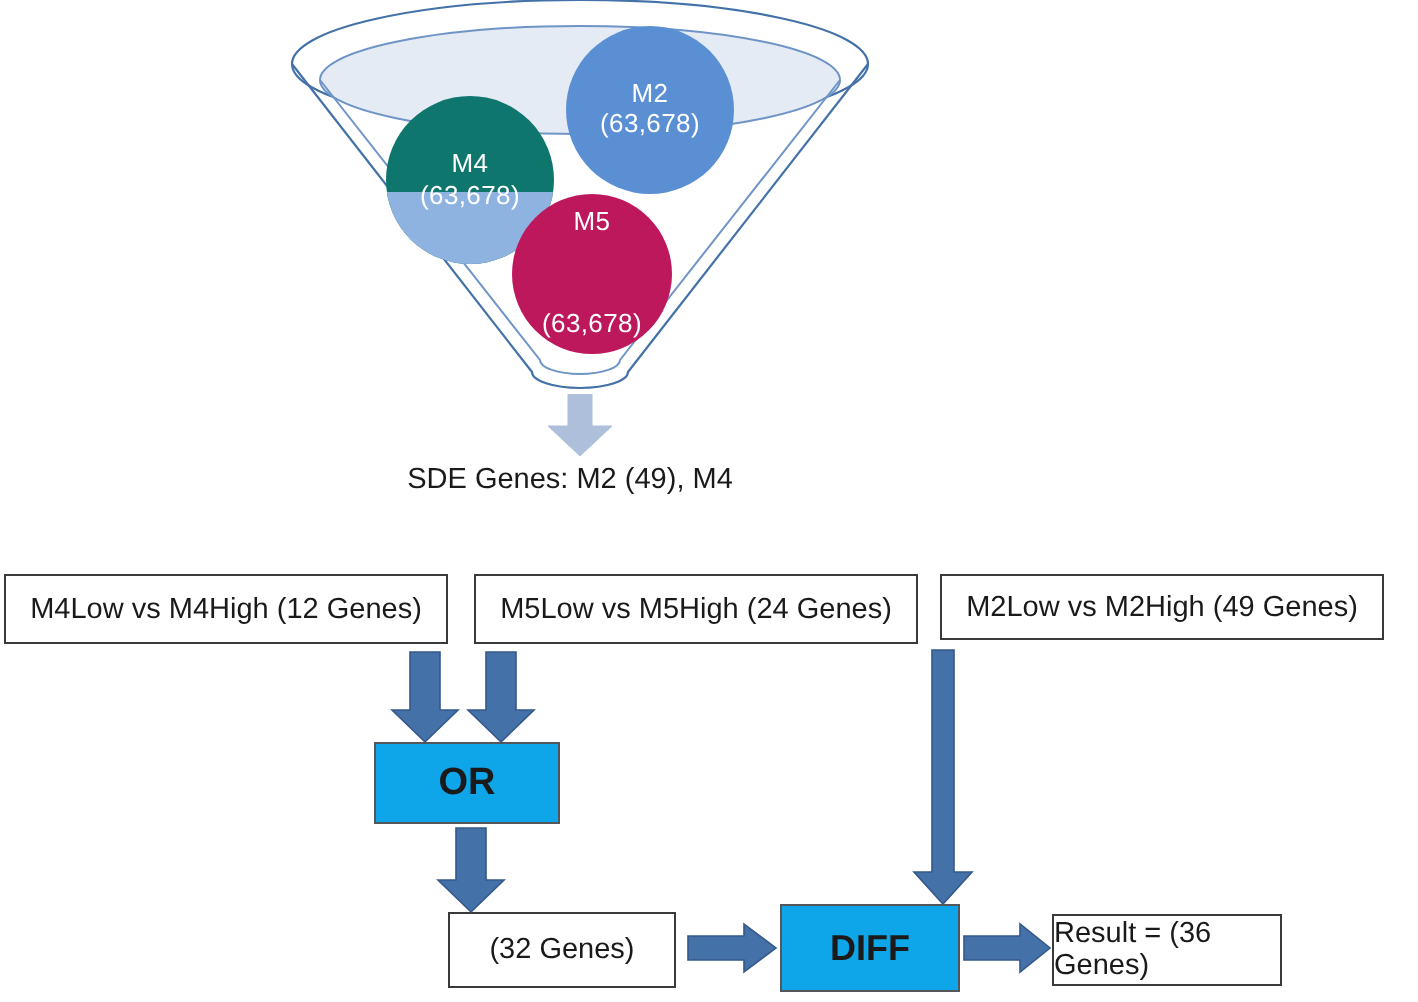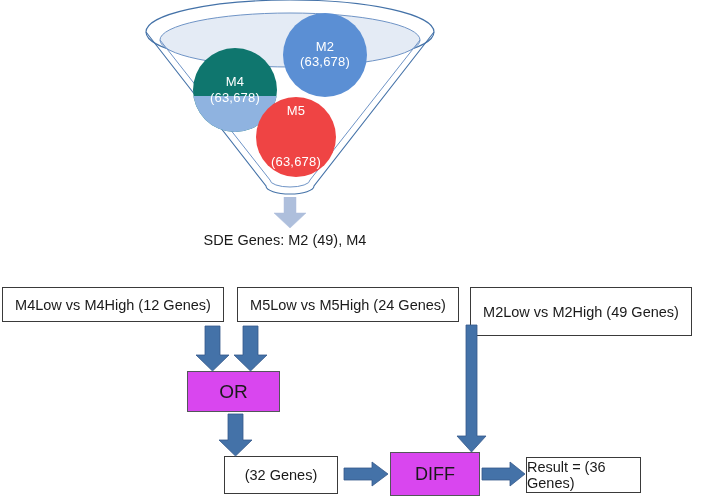--- a/index.html
+++ b/index.html
@@ -63,23 +63,24 @@
     box-sizing: border-box;
     display: flex;
     align-items: center;
     justify-content: center;
     font-size: 14.5px;
     color: #1a1a1a;
     background: #ffffff;
     border: 1.4px solid #3a3a3a;
   }
   .box.proc {
-    background: #d946ef;
+    background: #0ea5e9;
     border: 1.4px solid #53565a;
     font-size: 19px;
+    font-weight: bold;
   }
 
   
   .arrow-layer {
     position: absolute;
     left: 0; top: 0;
     width: 709px;
     height: 501px;
     pointer-events: none;
   }
@@ -113,21 +114,21 @@
         <span>M4</span>
         <span>(63,678)</span>
       </div>
     </div>
 
     <div class="circle" style="left:283px; top:13px; width:84px; height:84px; background:#5b8fd4;">
       <span>M2</span>
       <span>(63,678)</span>
     </div>
 
-    <div class="circle" style="left:256px; top:97px; width:80px; height:80px; background:#ef4444;gap:36px;">
+    <div class="circle" style="left:256px; top:97px; width:80px; height:80px; background:#be185d;gap:36px;">
       <span>M5</span>
       <span>(63,678)</span>
     </div>
   </div>
 
   <svg class="abs" style="left:272px; top:197px; width:36px; height:32px;">
     <polygon points="12,0 24,0 24,16 34,16 18,31 2,16 12,16" fill="#aebfdc" stroke="#aebfdc" stroke-width="0.5"></polygon>
   </svg>
 
   <div class="sde-text">
@@ -135,21 +136,21 @@
   </div>
 
   <div class="box" style="left:2px; top:287px; width:222px; height:35px;justify-content:center;">
     <span>M4Low vs M4High (12 Genes)</span>
   </div>
 
   <div class="box" style="left:237px; top:287px; width:222px; height:35px;">
     <span>M5Low vs M5High (24 Genes)</span>
   </div>
 
-  <div class="box" style="left:470px; top:287px; width:222px; height:49px;">
+  <div class="box" style="left:470px; top:287px; width:222px; height:33px;">
     <span>M2Low vs M2High (49 Genes)</span>
   </div>
 
   <div class="box proc" style="left:187px; top:371px; width:93px; height:41px;">
     <span>OR</span>
   </div>
 
   <div class="box" style="left:224px; top:456px; width:114px; height:38px;">
     <span>(32 Genes)</span>
   </div>

